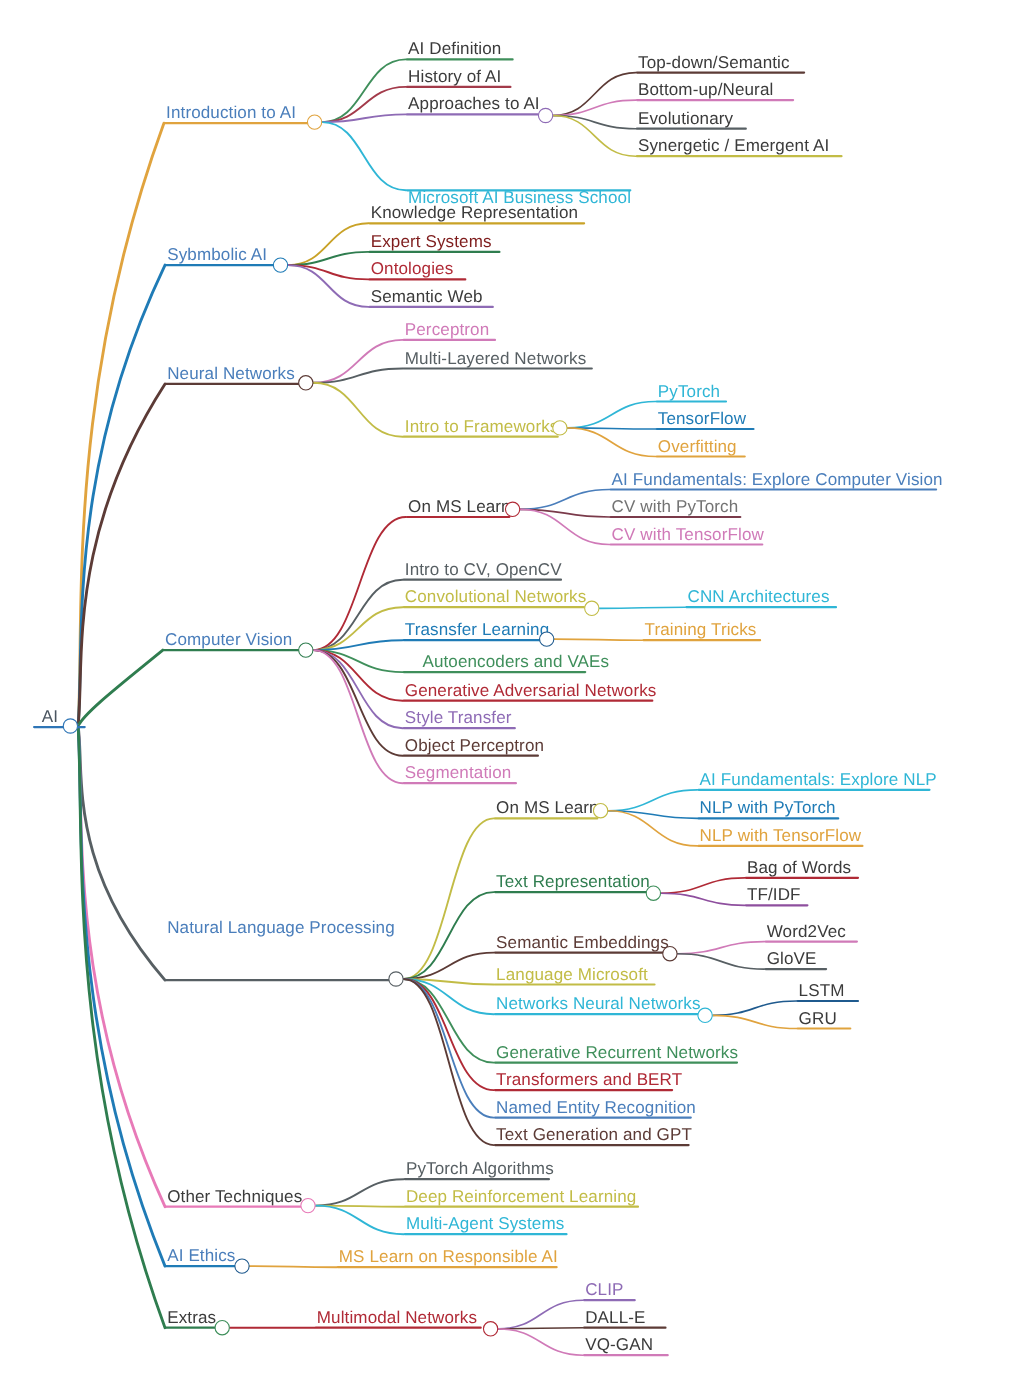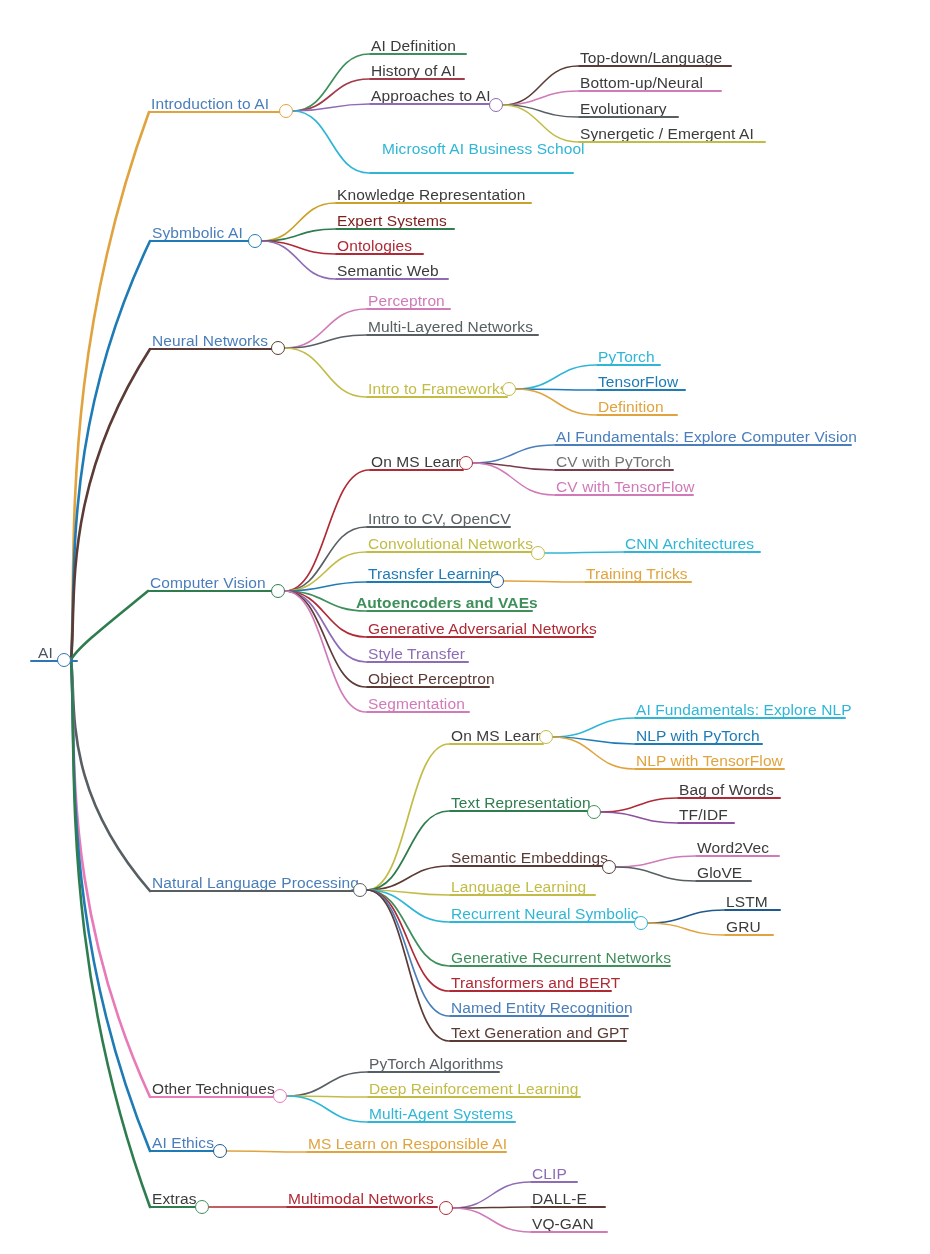--- a/index.html
+++ b/index.html
@@ -93,29 +93,29 @@
     <div class="lbl link" style="left: 151px; top: 111px;">Introduction to AI</div>
     <div class="ul" style="left: 149px; top: 111px; width: 136px; background: rgb(224, 163, 62);"></div>
     <div class="node" style="left: 279px; top: 104px; width: 14px; height: 14px; border: 1.8px solid rgb(224, 163, 62);"></div>
     <div class="lbl plain" style="left: 371px; top: 53px;">AI Definition</div>
     <div class="ul" style="left: 369px; top: 53px; width: 98px; background: rgb(63, 143, 91);"></div>
     <div class="lbl plain" style="left: 371px; top: 78px; text-align: center;">History of AI</div>
     <div class="ul" style="left: 369px; top: 78px; width: 96px; background: rgb(163, 58, 74);"></div>
     <div class="lbl plain" style="left: 371px; top: 103px;">Approaches to AI</div>
     <div class="ul" style="left: 369px; top: 103px; width: 124px; background: rgb(142, 107, 181);"></div>
     <div class="node" style="left: 489px; top: 98px; width: 14px; height: 14px; border: 1.8px solid rgb(142, 107, 181);"></div>
-    <div class="lbl plain" style="left: 580px; top: 65px;">Top-down/Language</div>
+    <div class="lbl plain" style="left: 580px; top: 65px;">Top-down/Semantic</div>
     <div class="ul" style="left: 578px; top: 65px; width: 154px; background: rgb(92, 59, 54);"></div>
     <div class="lbl plain" style="left: 580px; top: 90px;">Bottom-up/Neural</div>
     <div class="ul" style="left: 578px; top: 90px; width: 144px; background: rgb(208, 122, 184);"></div>
     <div class="lbl plain" style="left: 580px; top: 116px;">Evolutionary</div>
     <div class="ul" style="left: 578px; top: 116px; width: 101px; background: rgb(87, 95, 99);"></div>
     <div class="lbl plain" style="left: 580px; top: 141px;">Synergetic / Emergent AI</div>
     <div class="ul" style="left: 578px; top: 141px; width: 188px; background: rgb(194, 188, 70);"></div>
-    <div class="lbl link" style="left: 371px; top: 156px; color: rgb(47, 182, 214); margin-left: 11px;">Microsoft AI Business School</div>
+    <div class="lbl link" style="left: 371px; top: 188px; color: rgb(47, 182, 214);">Microsoft AI Business School</div>
     <div class="ul" style="left: 369px; top: 172px; width: 205px; background: rgb(47, 182, 214);"></div>
     <div class="lbl link" style="left: 152px; top: 240px;">Sybmbolic AI</div>
     <div class="ul" style="left: 150px; top: 240px; width: 104px; background: rgb(31, 123, 182);"></div>
     <div class="node" style="left: 248px; top: 234px; width: 14px; height: 14px; border: 1.8px solid rgb(31, 123, 182);"></div>
     <div class="lbl plain" style="left: 337px; top: 202px;">Knowledge Representation</div>
     <div class="ul" style="left: 335px; top: 202px; width: 197px; background: rgb(201, 162, 39);"></div>
     <div class="lbl link" style="left: 337px; top: 228px; color: #7f1d1d;">Expert Systems</div>
     <div class="ul" style="left: 335px; top: 228px; width: 120px; background: rgb(47, 125, 79);"></div>
     <div class="lbl link" style="left: 337px; top: 253px; color: rgb(176, 42, 54);">Ontologies</div>
     <div class="ul" style="left: 335px; top: 253px; width: 89px; background: rgb(176, 42, 54);"></div>
@@ -128,21 +128,21 @@
     <div class="ul" style="left: 366px; top: 308px; width: 85px; background: rgb(208, 122, 184);"></div>
     <div class="lbl link" style="left: 368px; top: 334px; color: rgb(87, 95, 99);">Multi-Layered Networks</div>
     <div class="ul" style="left: 366px; top: 334px; width: 173px; background: rgb(87, 95, 99);"></div>
     <div class="lbl link" style="left: 368px; top: 396px; color: rgb(194, 188, 70);">Intro to Frameworks</div>
     <div class="ul" style="left: 366px; top: 396px; width: 142px; background: rgb(194, 188, 70);"></div>
     <div class="node" style="left: 502px; top: 382px; width: 14px; height: 14px; border: 1.8px solid rgb(194, 188, 70);"></div>
     <div class="lbl link" style="left: 598px; top: 364px; color: rgb(47, 182, 214);">PyTorch</div>
     <div class="ul" style="left: 596px; top: 364px; width: 65px; background: rgb(47, 182, 214);"></div>
     <div class="lbl link" style="left: 598px; top: 389px; color: rgb(31, 123, 182);">TensorFlow</div>
     <div class="ul" style="left: 596px; top: 389px; width: 90px; background: rgb(31, 123, 182);"></div>
-    <div class="lbl link" style="left: 598px; top: 414px; color: rgb(224, 163, 62);">Definition</div>
+    <div class="lbl link" style="left: 598px; top: 414px; color: rgb(224, 163, 62);">Overfitting</div>
     <div class="ul" style="left: 596px; top: 414px; width: 82px; background: rgb(224, 163, 62);"></div>
     <div class="lbl link" style="left: 150px; top: 590px;">Computer Vision</div>
     <div class="ul" style="left: 148px; top: 590px; width: 129px; background: rgb(47, 125, 79);"></div>
     <div class="node" style="left: 271px; top: 584px; width: 14px; height: 14px; border: 1.8px solid rgb(47, 125, 79);"></div>
     <div class="lbl plain" style="left: 371px; top: 469px;">On MS Learn</div>
     <div class="ul" style="left: 369px; top: 469px; width: 95px; background: rgb(176, 42, 54);"></div>
     <div class="node" style="left: 459px; top: 456px; width: 14px; height: 14px; border: 1.8px solid rgb(176, 42, 54);"></div>
     <div class="lbl link" style="left: 556px; top: 444px; color: rgb(74, 126, 187);">AI Fundamentals: Explore Computer Vision</div>
     <div class="ul" style="left: 554px; top: 444px; width: 298px; background: rgb(74, 126, 187);"></div>
     <div class="lbl link" style="left: 556px; top: 469px; color: #737373;">CV with PyTorch</div>
@@ -154,31 +154,31 @@
     <div class="lbl link" style="left: 368px; top: 551px; color: rgb(194, 188, 70);">Convolutional Networks</div>
     <div class="ul" style="left: 366px; top: 551px; width: 167px; background: rgb(194, 188, 70);"></div>
     <div class="node" style="left: 531px; top: 546px; width: 14px; height: 14px; border: 1.8px solid rgb(194, 188, 70);"></div>
     <div class="lbl link" style="left: 625px; top: 551px; color: rgb(47, 182, 214);">CNN Architectures</div>
     <div class="ul" style="left: 623px; top: 551px; width: 138px; background: rgb(47, 182, 214);"></div>
     <div class="lbl link" style="left: 368px; top: 581px; color: rgb(31, 123, 182);">Trasnsfer Learning</div>
     <div class="ul" style="left: 366px; top: 581px; width: 133px; background: rgb(31, 123, 182);"></div>
     <div class="node" style="left: 490px; top: 574px; width: 14px; height: 14px; border: 1.8px solid rgb(31, 90, 142);"></div>
     <div class="lbl link" style="left: 586px; top: 581px; color: rgb(224, 163, 62);">Training Tricks</div>
     <div class="ul" style="left: 584px; top: 581px; width: 108px; background: rgb(224, 163, 62);"></div>
-    <div class="lbl link" style="left: 356px; top: 610px; color: rgb(63, 143, 91); font-weight: bold;">Autoencoders and VAEs</div>
+    <div class="lbl link" style="left: 384px; top: 610px; color: rgb(63, 143, 91);">Autoencoders and VAEs</div>
     <div class="ul" style="left: 366px; top: 610px; width: 167px; background: rgb(63, 143, 91);"></div>
     <div class="lbl link" style="left: 368px; top: 636px; color: rgb(176, 42, 54);">Generative Adversarial Networks</div>
     <div class="ul" style="left: 366px; top: 636px; width: 228px; background: rgb(176, 42, 54);"></div>
     <div class="lbl link" style="left: 368px; top: 661px; color: rgb(142, 107, 181);">Style Transfer</div>
     <div class="ul" style="left: 366px; top: 661px; width: 103px; background: rgb(142, 107, 181);"></div>
     <div class="lbl link" style="left: 368px; top: 686px; color: rgb(92, 59, 54);">Object Perceptron</div>
     <div class="ul" style="left: 366px; top: 686px; width: 124px; background: rgb(92, 59, 54);"></div>
     <div class="lbl link" style="left: 368px; top: 711px; color: rgb(208, 122, 184);">Segmentation</div>
     <div class="ul" style="left: 366px; top: 711px; width: 104px; background: rgb(208, 122, 184);"></div>
-    <div class="lbl link" style="left: 152px; top: 890px;">Natural Language Processing</div>
+    <div class="lbl link" style="left: 152px; top: 852px;">Natural Language Processing</div>
     <div class="ul" style="left: 150px; top: 890px; width: 208px; background: rgb(87, 95, 99);"></div>
     <div class="node" style="left: 353px; top: 883px; width: 14px; height: 14px; border: 1.8px solid rgb(87, 95, 99);"></div>
     <div class="lbl plain" style="left: 451px; top: 743px;">On MS Learn</div>
     <div class="ul" style="left: 449px; top: 743px; width: 95px; background: rgb(194, 188, 70);"></div>
     <div class="node" style="left: 539px; top: 730px; width: 14px; height: 14px; border: 1.8px solid rgb(194, 188, 70);"></div>
     <div class="lbl link" style="left: 636px; top: 717px; color: rgb(47, 182, 214);">AI Fundamentals: Explore NLP</div>
     <div class="ul" style="left: 634px; top: 717px; width: 212px; background: rgb(47, 182, 214);"></div>
     <div class="lbl link" style="left: 636px; top: 743px; color: rgb(31, 123, 182);">NLP with PyTorch</div>
     <div class="ul" style="left: 634px; top: 743px; width: 129px; background: rgb(31, 123, 182);"></div>
     <div class="lbl link" style="left: 636px; top: 768px; color: rgb(224, 163, 62); text-align: right;">NLP with TensorFlow</div>
@@ -190,23 +190,23 @@
     <div class="ul" style="left: 677px; top: 797px; width: 104px; background: rgb(176, 42, 54);"></div>
     <div class="lbl plain" style="left: 679px; top: 822px;">TF/IDF</div>
     <div class="ul" style="left: 677px; top: 822px; width: 58px; background: rgb(142, 79, 158);"></div>
     <div class="lbl link" style="left: 451px; top: 865px; color: rgb(92, 59, 54);">Semantic Embeddings</div>
     <div class="ul" style="left: 449px; top: 865px; width: 155px; background: rgb(92, 59, 54);"></div>
     <div class="node" style="left: 602px; top: 860px; width: 14px; height: 14px; border: 1.8px solid rgb(92, 59, 54);"></div>
     <div class="lbl plain" style="left: 697px; top: 855px;">Word2Vec</div>
     <div class="ul" style="left: 695px; top: 855px; width: 85px; background: rgb(208, 122, 184);"></div>
     <div class="lbl plain" style="left: 697px; top: 880px;">GloVE</div>
     <div class="ul" style="left: 695px; top: 880px; width: 57px; background: rgb(87, 95, 99);"></div>
-    <div class="lbl link" style="left: 451px; top: 894px; color: rgb(194, 188, 70);">Language Learning</div>
+    <div class="lbl link" style="left: 451px; top: 894px; color: rgb(194, 188, 70);">Language Microsoft</div>
     <div class="ul" style="left: 449px; top: 894px; width: 147px; background: rgb(194, 188, 70);"></div>
-    <div class="lbl link" style="left: 451px; top: 921px; color: rgb(47, 182, 214);">Recurrent Neural Symbolic</div>
+    <div class="lbl link" style="left: 451px; top: 921px; color: rgb(47, 182, 214);">Networks Neural Networks</div>
     <div class="ul" style="left: 449px; top: 921px; width: 190px; background: rgb(47, 182, 214);"></div>
     <div class="node" style="left: 634px; top: 916px; width: 14px; height: 14px; border: 1.8px solid rgb(47, 182, 214);"></div>
     <div class="lbl plain" style="left: 726px; top: 909px;">LSTM</div>
     <div class="ul" style="left: 724px; top: 909px; width: 57px; background: rgb(31, 90, 142);"></div>
     <div class="lbl plain" style="left: 726px; top: 934px;">GRU</div>
     <div class="ul" style="left: 724px; top: 934px; width: 50px; background: rgb(224, 163, 62);"></div>
     <div class="lbl link" style="left: 451px; top: 965px; color: rgb(63, 143, 91);">Generative Recurrent Networks</div>
     <div class="ul" style="left: 449px; top: 965px; width: 222px; background: rgb(63, 143, 91);"></div>
     <div class="lbl link" style="left: 451px; top: 990px; color: rgb(176, 42, 54);">Transformers and BERT</div>
     <div class="ul" style="left: 449px; top: 990px; width: 163px; background: rgb(176, 42, 54);"></div>

